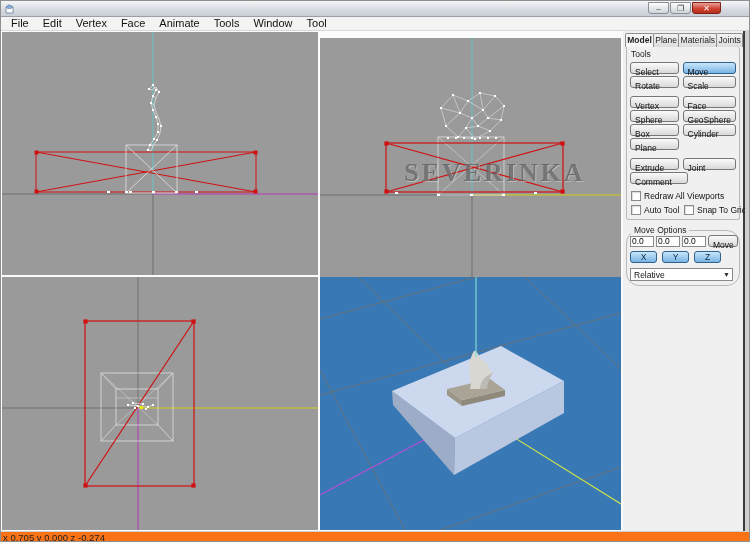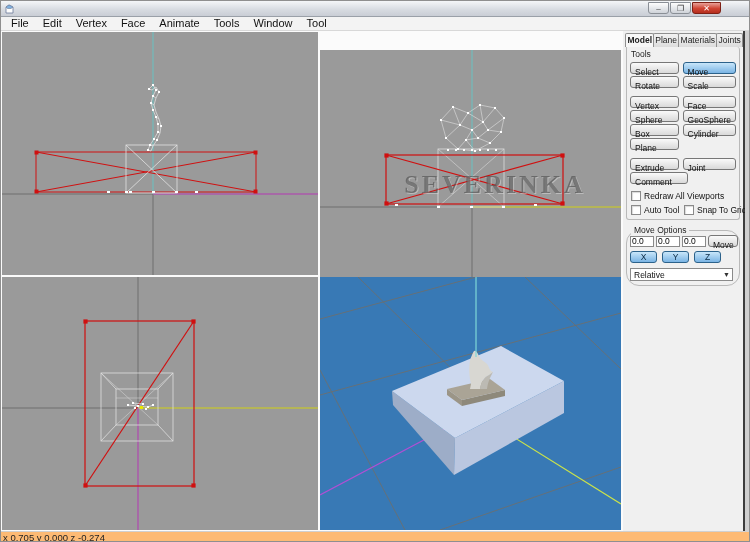--- a/index.html
+++ b/index.html
@@ -28,21 +28,21 @@
   #menubar{
     position:absolute;left:0;top:16px;width:750px;height:14px;
     background:#f3f3f3;border-bottom:1px solid #d8d8d8;box-sizing:border-box;
     display:flex;align-items:center;padding-left:3px;
   }
   .menu-item{font-size:11px;color:#111;padding:0 7px;line-height:13px;}
   
   #workspace{position:absolute;left:0;top:30px;width:622px;height:500px;background:#fbfbfb;}
   .viewport{position:absolute;background:#9a9a9a;overflow:hidden;}
   #vp-tl{left:1px;top:1px;width:316px;height:243px;}
-  #vp-tr{left:319px;top:19px;width:301px;height:243px;text-decoration:underline;}
+  #vp-tr{left:319px;top:7px;width:301px;height:243px;text-decoration:underline;}
   #vp-bl{left:1px;top:246px;width:316px;height:253px;}
   #vp-br{left:319px;top:246px;width:301px;height:253px;background:#3879b5;}
   .viewport svg{position:absolute;left:0;top:0;}
   #watermark{
     position:absolute;left:50px;top:120px;width:250px;text-align:center;
     font-family:"Liberation Serif",serif;font-weight:bold;font-size:26px;
     letter-spacing:3px;color:rgba(78,78,78,0.62);
     text-shadow:1px 1px 0 rgba(220,220,220,0.5);
     user-select:none;
   }
@@ -52,21 +52,21 @@
     background:#f0f0f0;border-right:2px solid #3c3c3c;box-sizing:border-box;
     font-size:9px;color:#111;
   }
   #right-gutter{position:absolute;left:744px;top:30px;width:6px;height:500px;background:#cfcfcf;}
   #tabs{display:flex;margin:2px 1px 0 2px;height:14px;}
   .tab{
     flex:1 1 auto;border:1px solid #8f8f8f;border-bottom:none;border-radius:2px 2px 0 0;
     background:linear-gradient(#f2f2f2,#dcdcdc);text-align:center;font-size:8.5px;
     line-height:13px;color:#222;margin-right:-1px;white-space:nowrap;overflow:hidden;padding:0 1px;
   }
-  .tab.active{background:#f7f7f7;position:relative;z-index:2;font-weight:bold;text-align:right;}
+  .tab.active{background:#f7f7f7;position:relative;z-index:2;font-weight:bold;}
   .group{
     border:1px solid #b9b9b9;border-radius:13px;margin:0 3px 4px 3px;
     padding:4px 3px 4px 3px;position:relative;background:#f0f0f0;
   }
   #tools-group{margin-top:0;border-top:none;border-radius:0 3px 3px 3px;padding-top:6px;}
   .group-label{
     position:absolute;top:-6px;left:4px;background:#f0f0f0;padding:0 3px;
     font-size:8.5px;color:#222;
   }
   #tools-group .group-label{top:0px;position:relative;left:0;padding:0;margin:-4px 0 3px 1px;}
@@ -102,21 +102,21 @@
     font-family:"Liberation Sans",sans-serif;
   }
   .select-box{
     margin-top:5px;height:13px;border:1px solid #8a8a8a;background:#fff;
     display:flex;align-items:center;justify-content:space-between;
     font-size:8.5px;padding:0 2px 0 3px;width:103px;box-sizing:border-box;
   }
   .select-arrow{font-size:7px;color:#333;}
   
   #statusbar{
-    position:absolute;left:0;top:530px;width:750px;height:12px;background:#fdba74;
+    position:absolute;left:0;top:530px;width:750px;height:12px;background:#f97316;
     border-top:1px solid #d0d0d0;font-size:9.5px;color:#222;line-height:11px;
     padding-left:2px;box-sizing:border-box;
   }
 </style>
 </head>
 <body>
 
 <div id="titlebar">
   <svg id="app-icon" viewBox="0 0 11 11">
     <polygon points="2,4 5,2 9,4 9,10 2,10" fill="#fdfdfd" stroke="#6a7a9a" stroke-width="0.8"></polygon>

